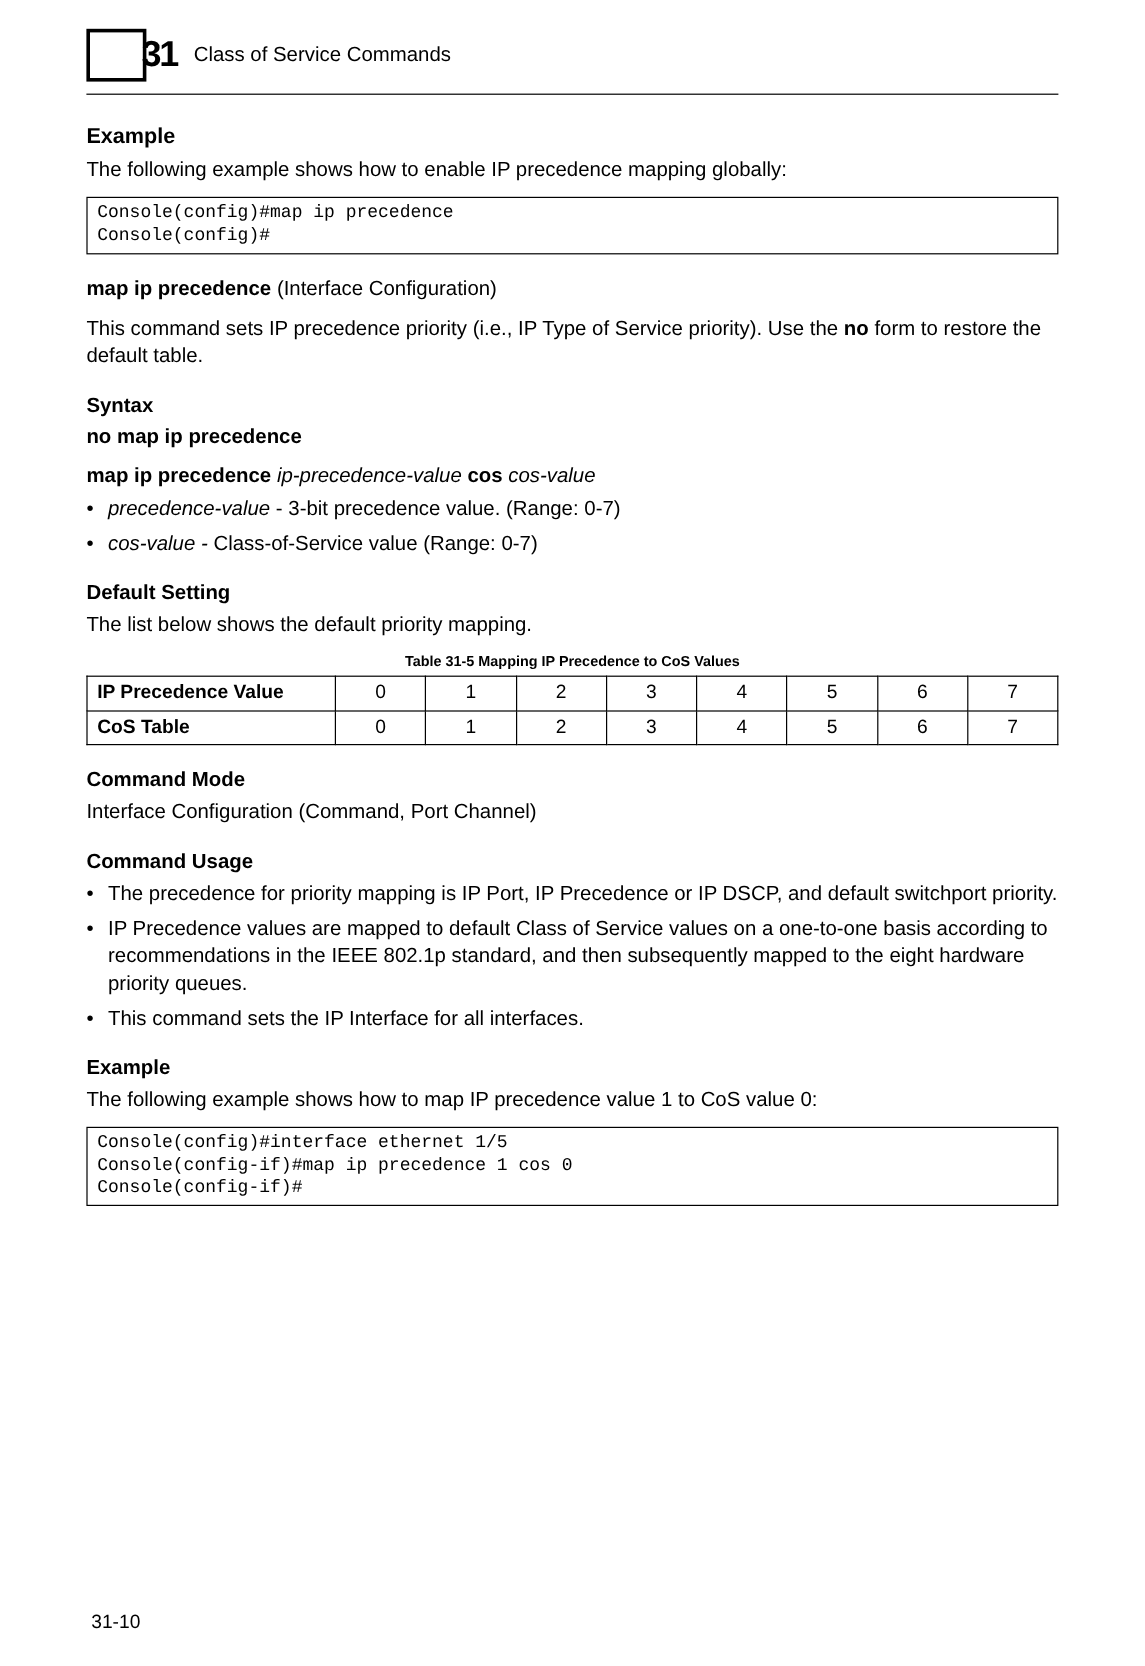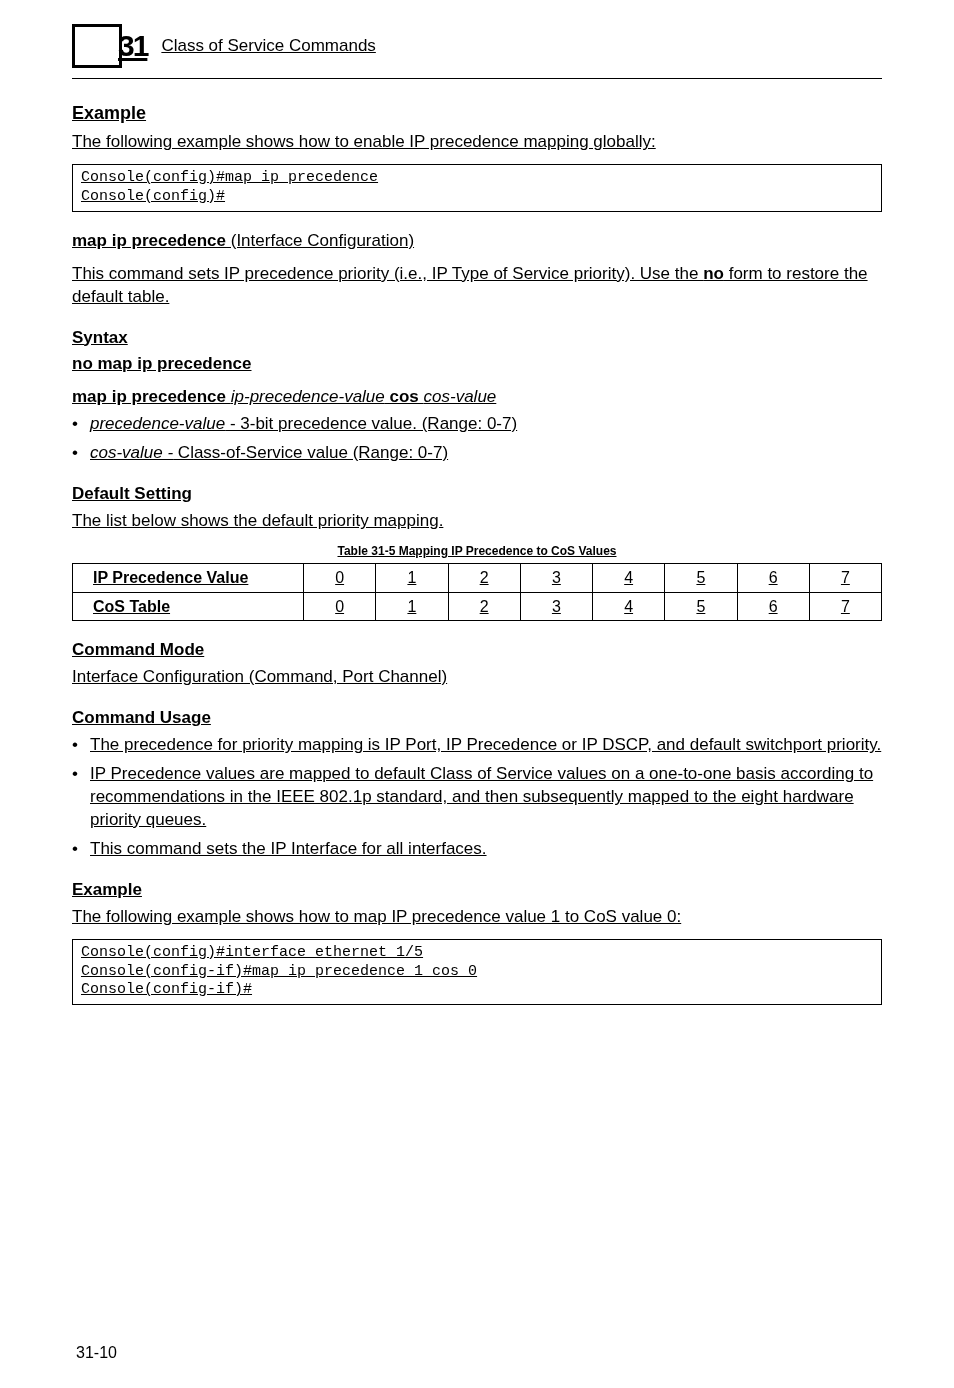--- a/index.html
+++ b/index.html
@@ -11,21 +11,20 @@
     font-family: Arial, Helvetica, sans-serif;
     font-size: 17px;
     line-height: 1.35;
   }
   .page {
     width: 954px;
     min-height: 1388px;
     padding: 24px 72px 40px 72px;
     box-sizing: border-box;
     position: relative;
-    text-decoration: underline;
   }
 
   
   .header-row {
     display: flex;
     align-items: center;
     gap: 14px;
     margin-bottom: 10px;
   }
   .chapter-badge {
@@ -114,21 +113,21 @@
   table.map-table {
     border-collapse: collapse;
     width: 100%;
     table-layout: fixed;
     font-size: 16px;
     margin-bottom: 14px;
   }
   table.map-table th,
   table.map-table td {
     border: 1.4px solid #000;
-    padding: 3px 20px;
+    padding: 3px 8px;
     text-align: center;
     font-weight: normal;
   }
   table.map-table th.rowhdr {
     text-align: left;
     font-weight: bold;
     width: 190px;
   }
 
   

